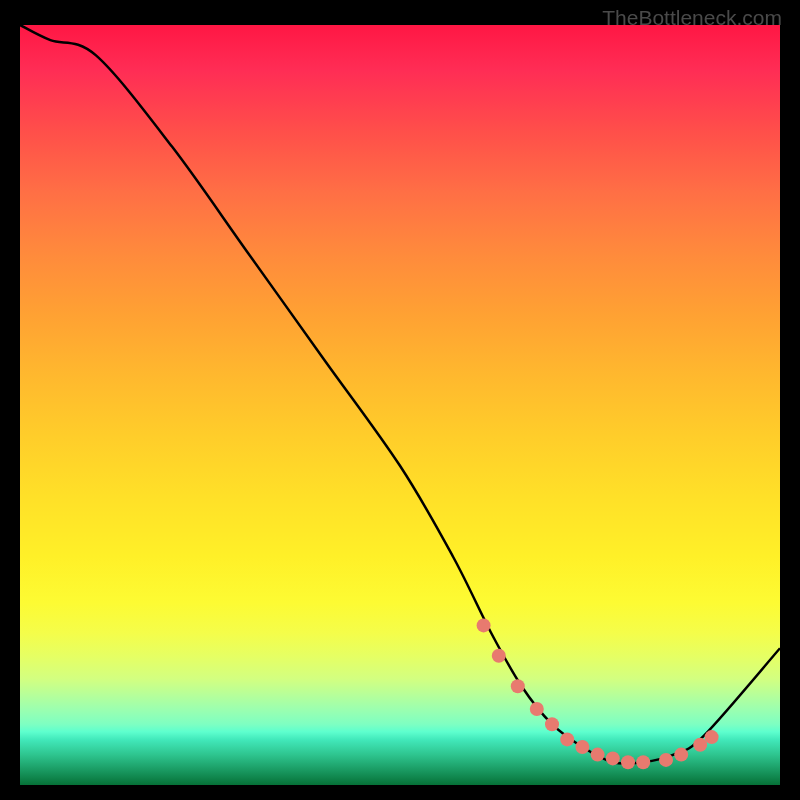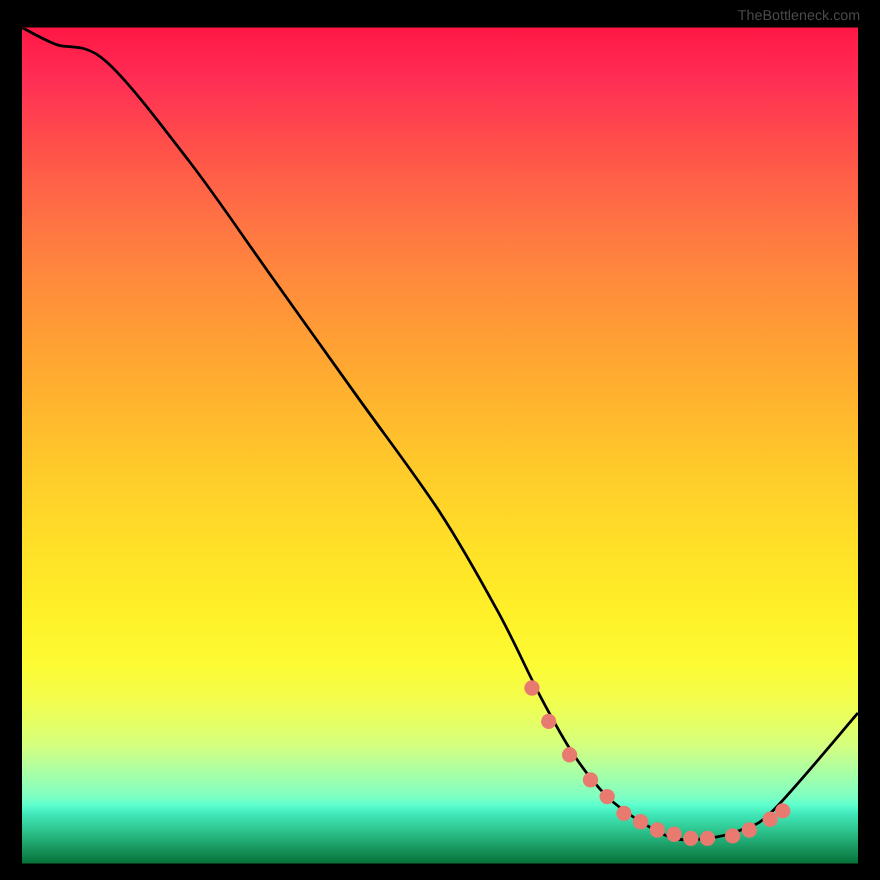--- a/index.html
+++ b/index.html
@@ -9,21 +9,21 @@
     background: #000;
     position: relative;
     overflow: hidden;
     font-family: Arial, sans-serif;
   }
   .watermark {
     position: absolute;
     top: 6px;
     right: 18px;
     color: #4a4a4a;
-    font-size: 13px;
+    font-size: 21px;
     font-weight: 500;
     z-index: 10;
   }
   .chart-area {
     position: absolute;
     left: 20px;
     top: 25px;
     width: 760px;
     height: 760px;
   }

